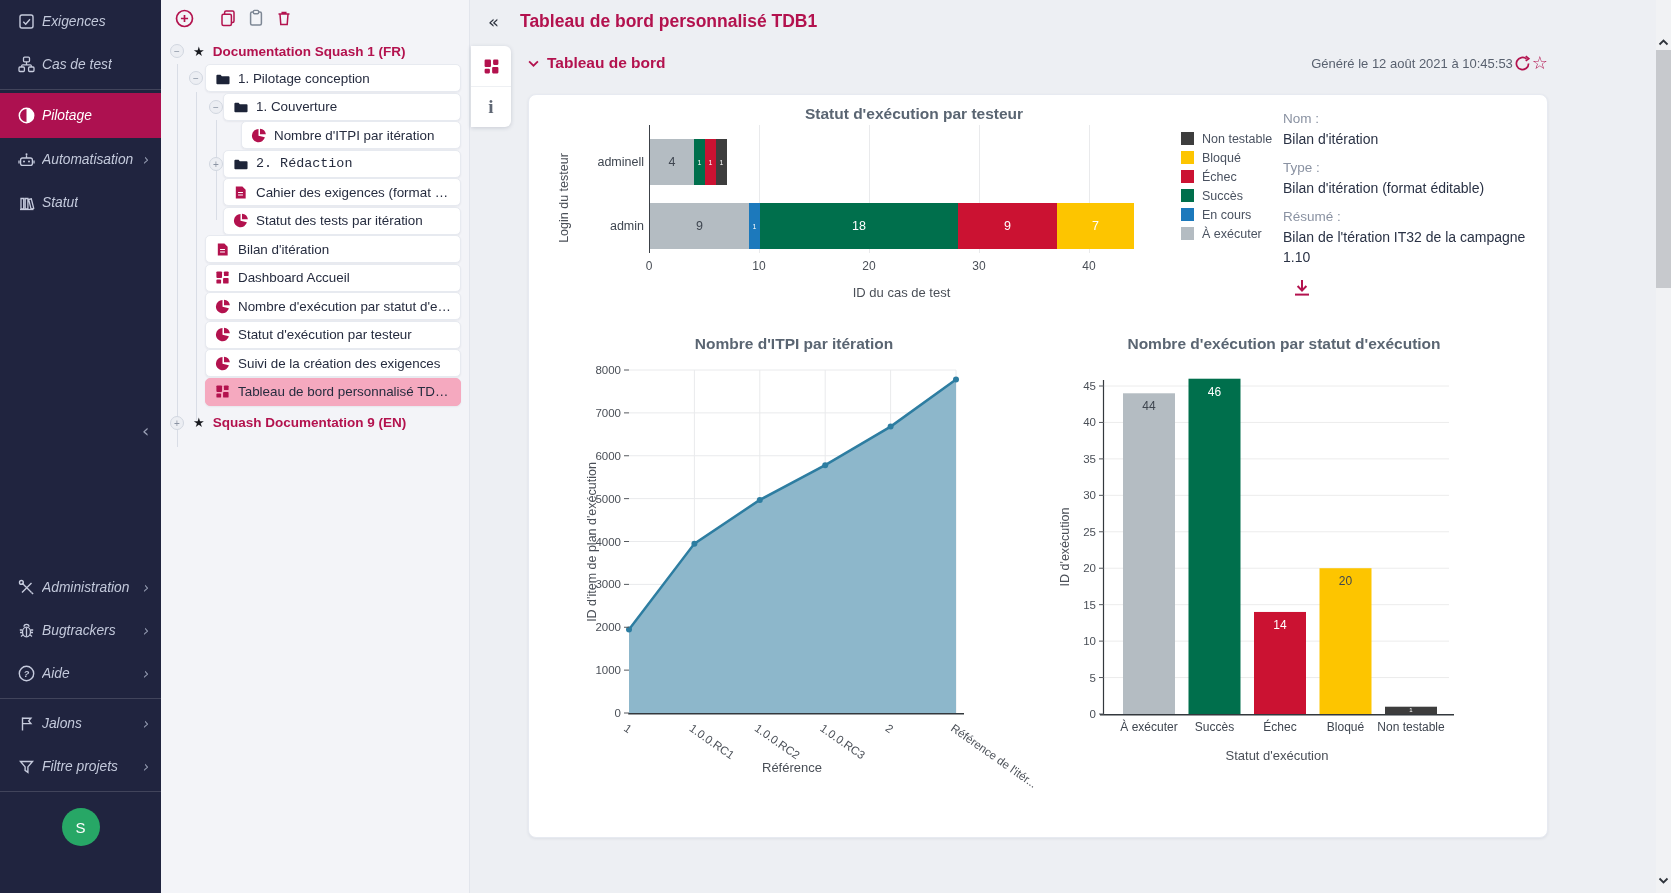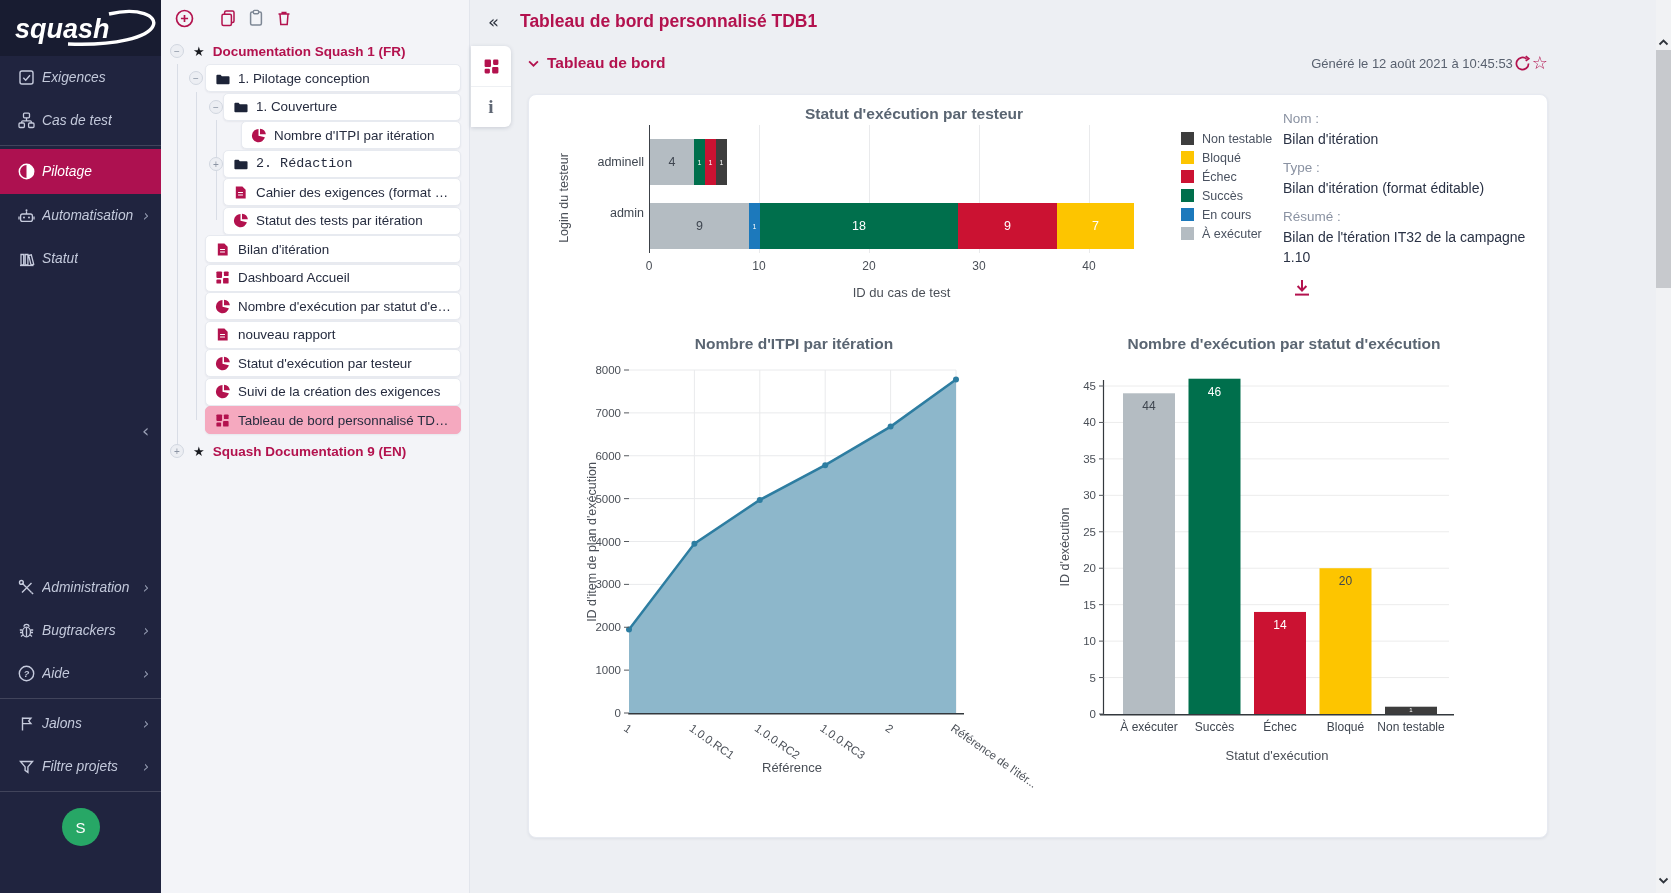--- a/index.html
+++ b/index.html
@@ -85,26 +85,20 @@
   .scrollbar{position:absolute;right:0;top:0;width:15px;height:893px;background:#f1f2f4;}
   .scroll-thumb{position:absolute;left:0;top:50px;width:15px;height:238px;background:#c7c9cd;cursor:pointer;}
   .scroll-arrow{position:absolute;left:2px;cursor:pointer;}
 </style>
 </head>
 <body>
 
 <div class="app">
 
   <aside class="sidebar">
-    <div class="logo">
-      <svg width="150" height="46">
-        <text x="9" y="33" font-size="27" font-weight="bold" font-style="italic" fill="#ffffff">squash</text>
-        <path d="M103 9 C 133 2 152 11 147 21 C 142 32 110 41 62 39" stroke="#ffffff" stroke-width="3.4" fill="none"></path>
-      </svg>
-    </div>
 
     <div class="nav-item">
       <span class="nav-ic">
         <svg viewBox="0 0 19 19" width="19" height="19" fill="none" stroke="#c6cbdd" stroke-width="1.4">
             <rect x="3" y="3" width="13" height="13" rx="2"></rect>
             <polyline points="6.3,9.8 8.7,12.2 13,7.2"></polyline>
           </svg>
       </span>
       <span class="nav-label">Exigences</span>
     </div>
@@ -350,31 +344,20 @@
         </div>
         <div class="tree-row">
           <div class="tree-box" style="margin-left: 44px;">
             <div class="t-ic">
               <svg viewBox="0 0 16 16" width="15" height="15">
                 <path d="M8 8.2 V1.2 A7 7 0 1 0 14.8 9.8 Z" fill="#b3124e"></path>
                 <path d="M9.6 6.6 V0.9 A7 7 0 0 1 15.9 6.6 Z" fill="#b3124e"></path>
               </svg>
             </div>
             <div style="overflow: hidden; text-overflow: ellipsis;">Nombre d'exécution par statut d'ex...</div>
-          </div>
-        </div>
-        <div class="tree-row">
-          <div class="tree-box" style="margin-left: 44px;">
-            <div class="t-ic">
-              <svg viewBox="0 0 16 16" width="15" height="15">
-                <path d="M3 1.5 h7 l3.5 3.5 v9.5 H3 Z" fill="#b3124e"></path>
-                <path d="M5.4 8 h5.2 M5.4 10.6 h5.2" stroke="#ffffff" stroke-width="1.1"></path>
-              </svg>
-            </div>
-            <div style="overflow: hidden; text-overflow: ellipsis;">nouveau rapport</div>
           </div>
         </div>
         <div class="tree-row">
           <div class="tree-box" style="margin-left: 44px;">
             <div class="t-ic">
               <svg viewBox="0 0 16 16" width="15" height="15">
                 <path d="M8 8.2 V1.2 A7 7 0 1 0 14.8 9.8 Z" fill="#b3124e"></path>
                 <path d="M9.6 6.6 V0.9 A7 7 0 0 1 15.9 6.6 Z" fill="#b3124e"></path>
               </svg>
             </div>
@@ -619,21 +602,21 @@
           <text x="47" y="40" text-anchor="end" font-size="11.5" fill="#4a4f57">45</text>
           <text x="228" y="410" text-anchor="middle" font-size="13" fill="#4a4f57">Statut d'exécution</text>
           <text x="20" y="197" transform="rotate(-90 20 197)" text-anchor="middle" font-size="12.5" fill="#4a4f57">ID d'exécution</text>
         </svg>
     <div class="c1-xtick" style="left: 105px;">0</div>
         <div class="c1-xtick" style="left: 215px;">10</div>
         <div class="c1-xtick" style="left: 325px;">20</div>
         <div class="c1-xtick" style="left: 435px;">30</div>
         <div class="c1-xtick" style="left: 545px;">40</div>
         <div class="c1-cat" style="top: 60px;">adminell</div>
-        <div class="c1-cat" style="top: 111px;">admin</div>
+        <div class="c1-cat" style="top: 124px;">admin</div>
       </div>
   </main>
 
   <div class="scrollbar">
     <svg class="scroll-arrow" style="top:38px" width="11" height="9">
         <polyline points="1.5,6.5 5.5,2.5 9.5,6.5" fill="none" stroke="#2f343b" stroke-width="1.8"></polyline>
       </svg>
     <div class="scroll-thumb"></div>
     <svg class="scroll-arrow" style="top:876px" width="11" height="9">
         <polyline points="1.5,2.5 5.5,6.5 9.5,2.5" fill="none" stroke="#2f343b" stroke-width="1.8"></polyline>

